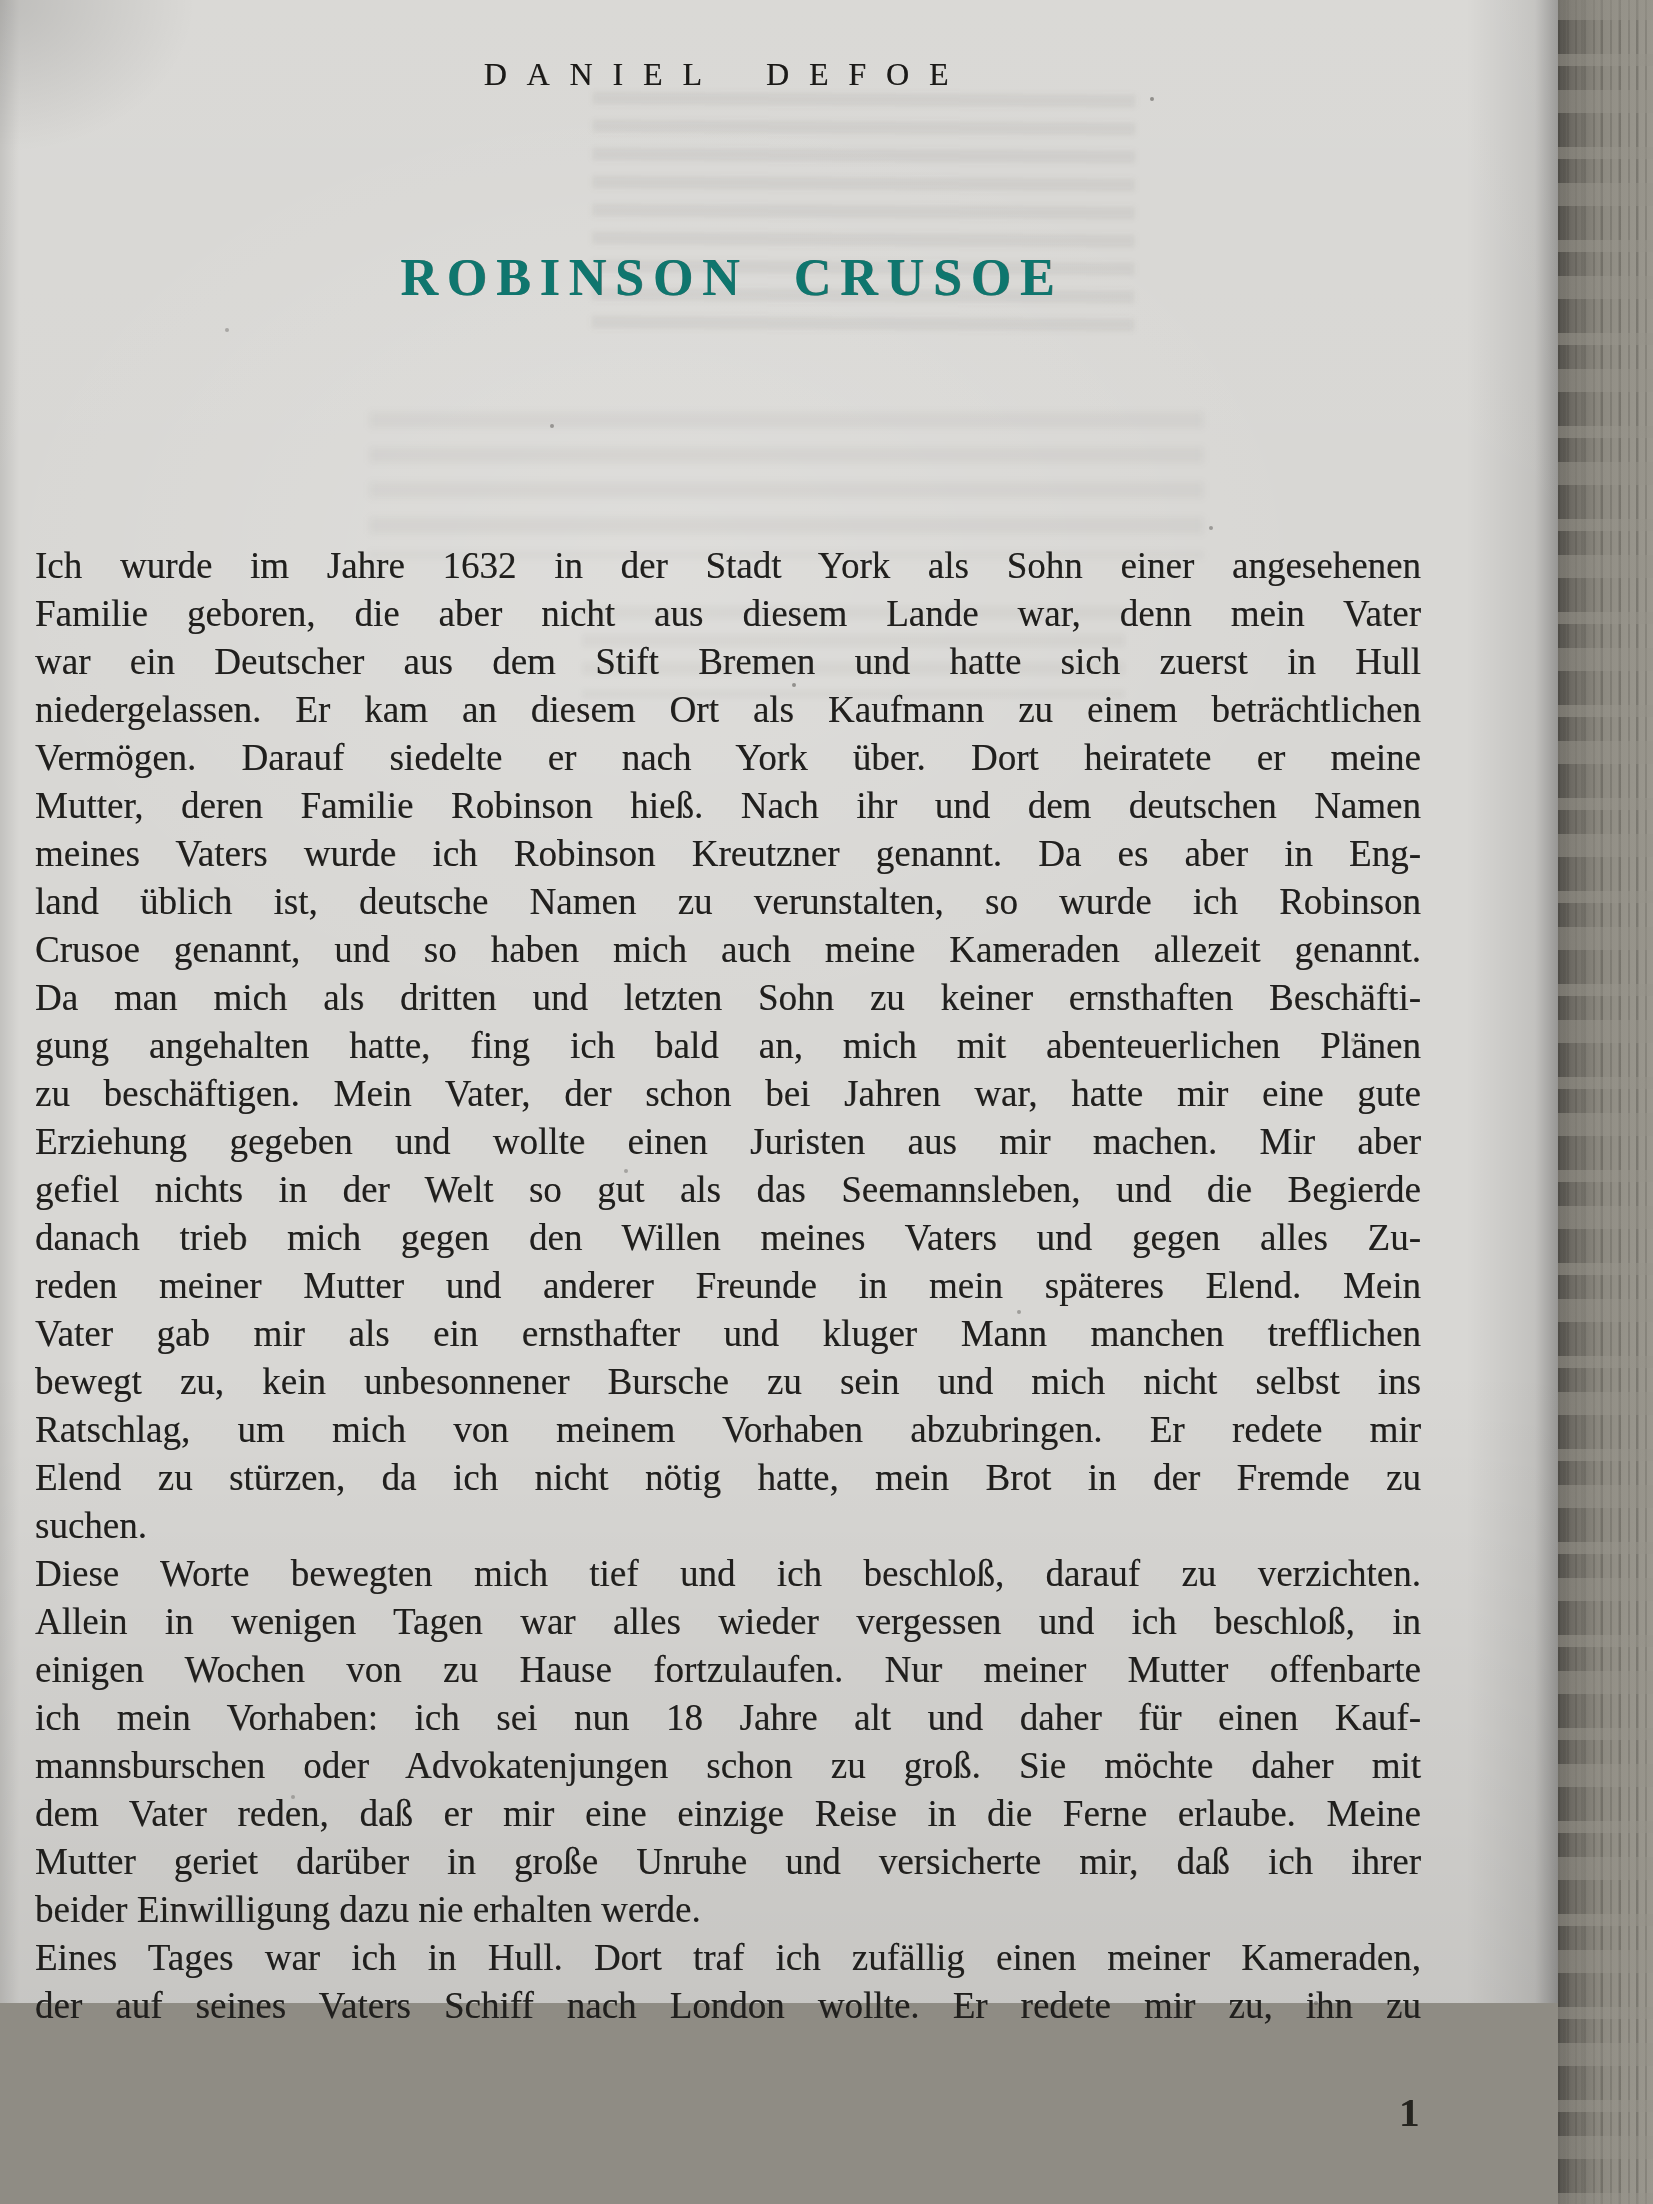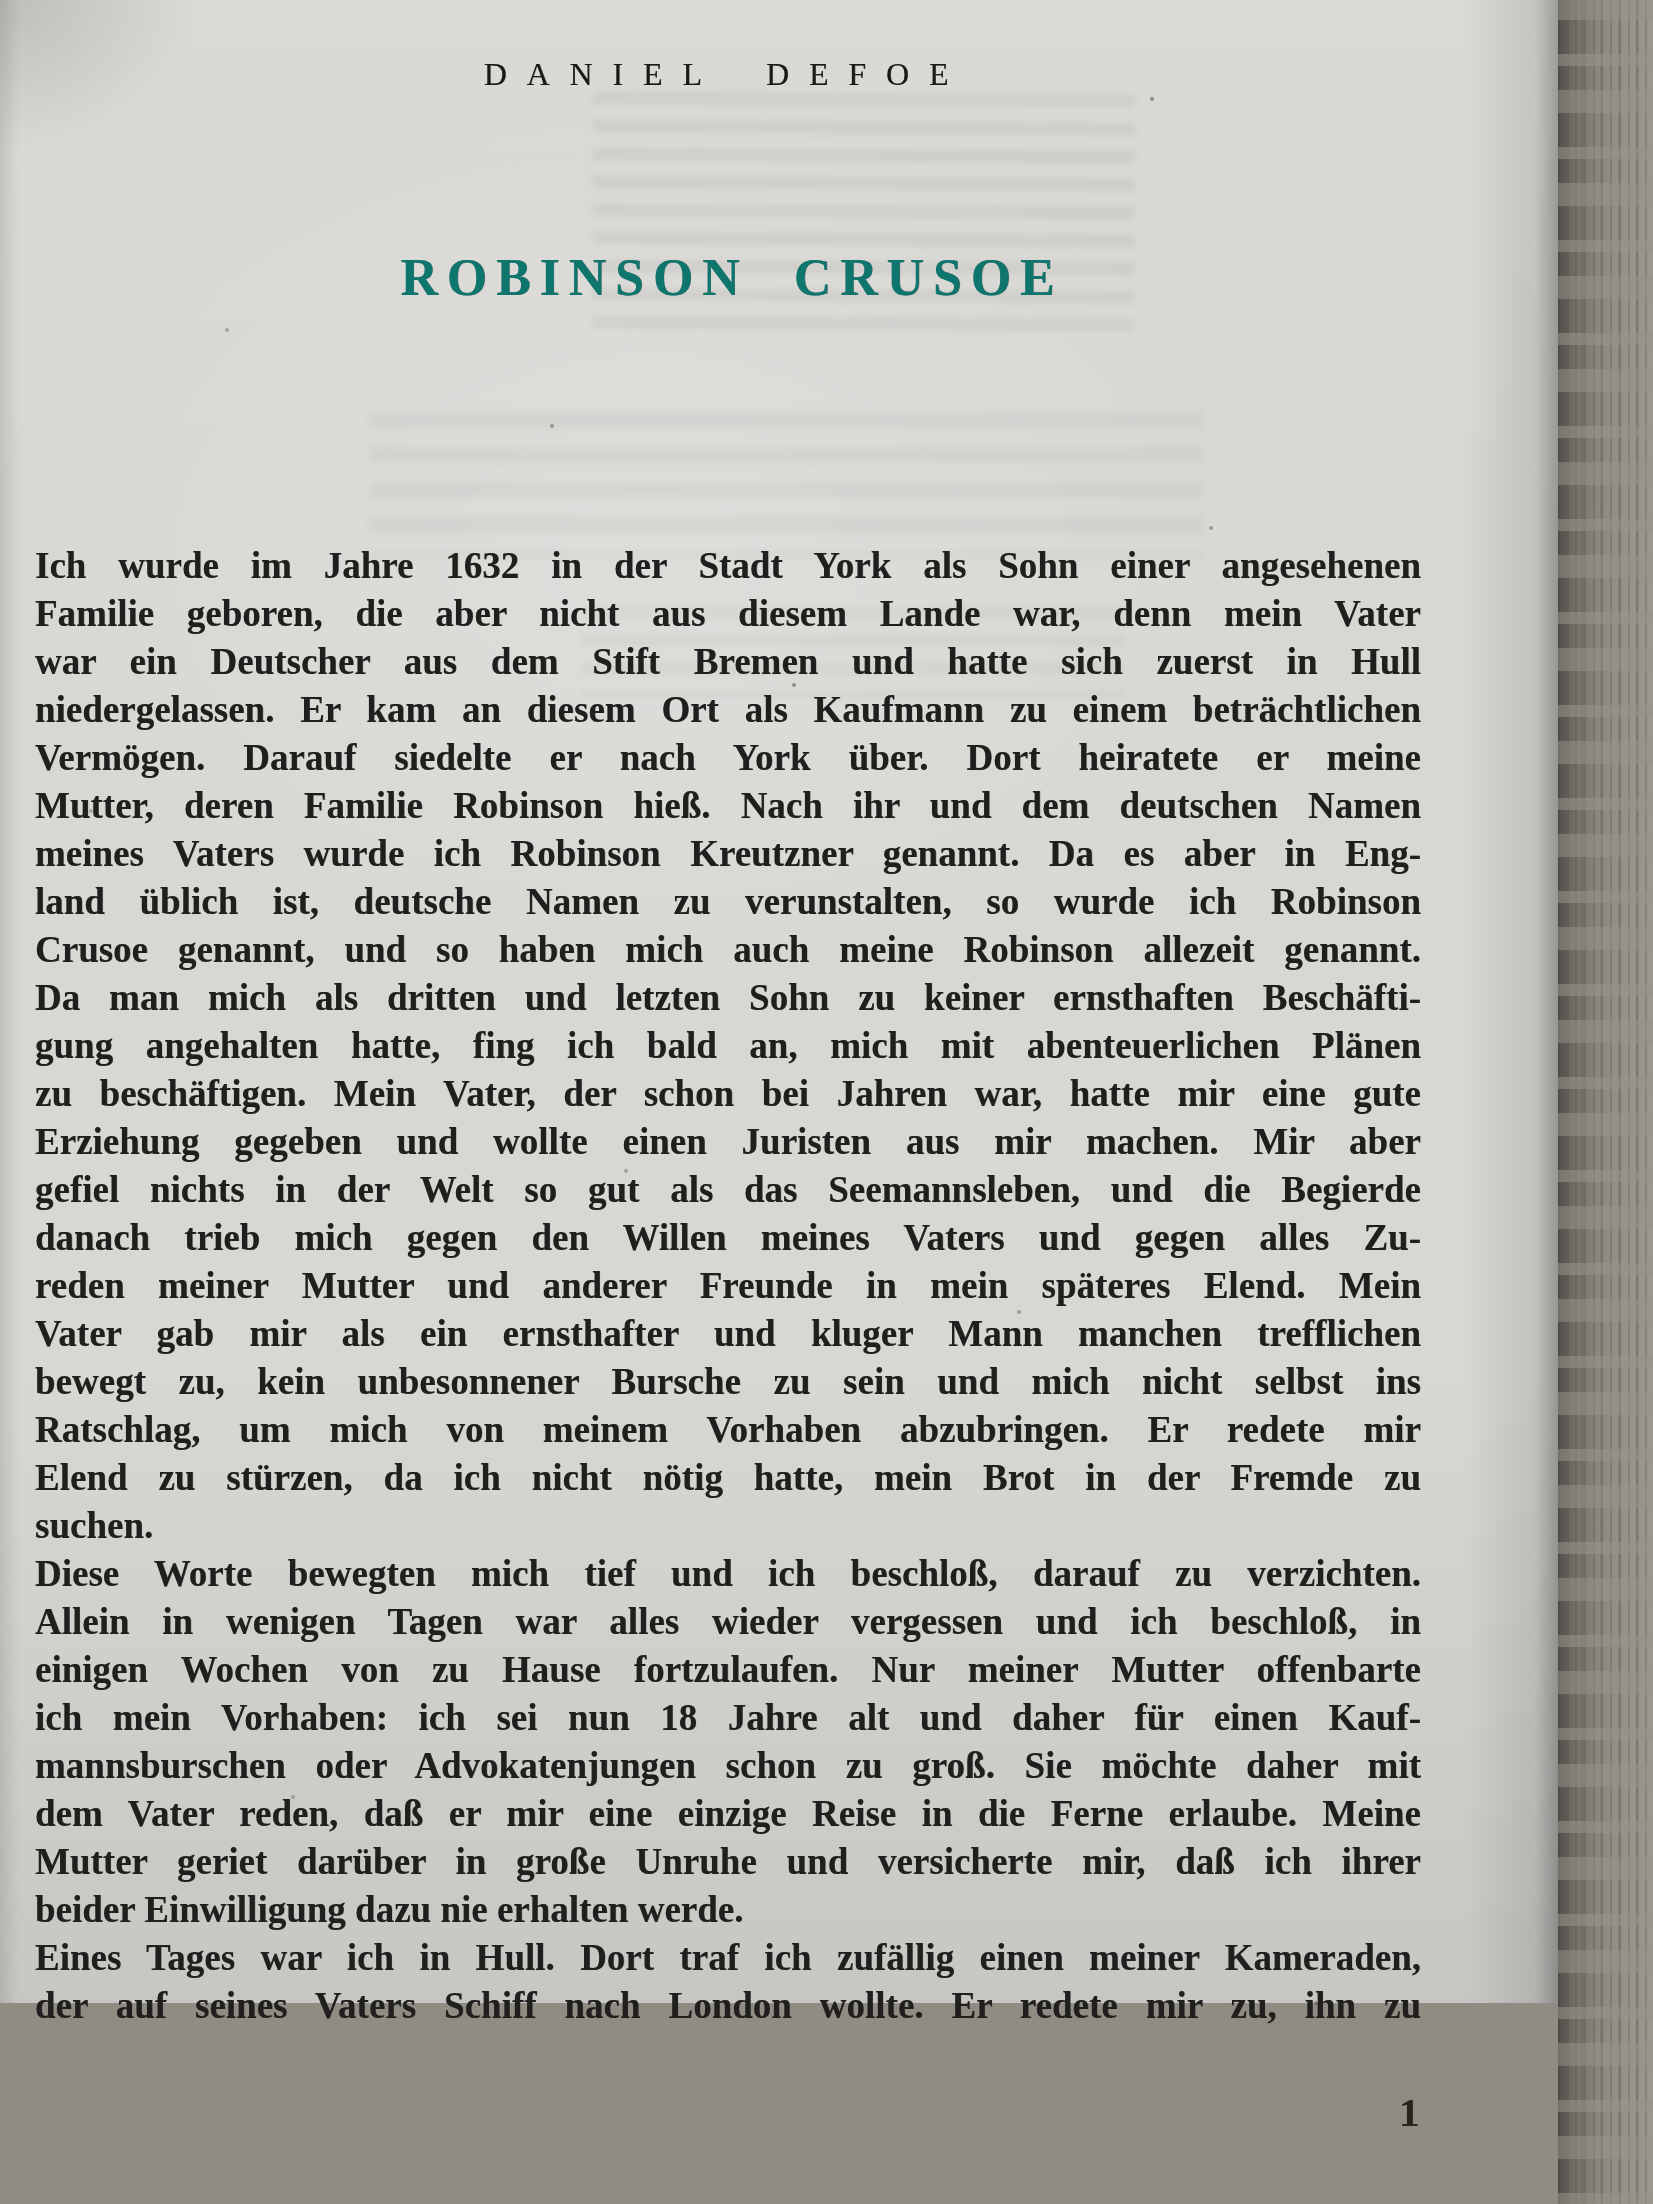--- a/index.html
+++ b/index.html
@@ -70,21 +70,21 @@
     position:absolute;left:732px;top:248px;transform:translateX(-50%);
     font-size:52px;font-weight:700;color:#0f766e;
     letter-spacing:0.17em;word-spacing:0.45em;white-space:nowrap;
     text-shadow:0.4px 0.4px 0 rgba(22,21,20,.5);
   }
   .text-block{
     position:absolute;left:35px;top:542px;width:1386px;
     font-size:37px;line-height:48px;color:#201f1d;
     text-shadow:0.3px 0.3px 0 rgba(32,31,29,.5);
   }
-  .line{text-align:justify;text-align-last:left;white-space:normal;font-weight:bold;}
+  .line{text-align:justify;text-align-last:left;white-space:normal;}
   .line.j{text-align-last:justify;}
   .pageno{
     position:absolute;left:1399px;top:2088px;
     font-size:41px;font-weight:700;color:#25241f;
     text-shadow:0.3px 0.3px 0 rgba(37,36,31,.5);
   }
   .watermark{
     position:absolute;left:4.9px;top:2177px;
     font-family:"Liberation Sans", sans-serif;
     font-size:20.4px;font-weight:700;letter-spacing:0.5px;
@@ -109,21 +109,21 @@
   <div class="text-block">
       <div>
         <div class="line j">Ich wurde im Jahre 1632 in der Stadt York als Sohn einer angesehenen</div>
         <div class="line j">Familie geboren, die aber nicht aus diesem Lande war, denn mein Vater</div>
         <div class="line j">war ein Deutscher aus dem Stift Bremen und hatte sich zuerst in Hull</div>
         <div class="line j">niedergelassen. Er kam an diesem Ort als Kaufmann zu einem beträchtlichen</div>
         <div class="line j">Vermögen. Darauf siedelte er nach York über. Dort heiratete er meine</div>
         <div class="line j">Mutter, deren Familie Robinson hieß. Nach ihr und dem deutschen Namen</div>
         <div class="line j">meines Vaters wurde ich Robinson Kreutzner genannt. Da es aber in Eng-</div>
         <div class="line j">land üblich ist, deutsche Namen zu verunstalten, so wurde ich Robinson</div>
-        <div class="line j">Crusoe genannt, und so haben mich auch meine Robinson allezeit genannt.</div>
+        <div class="line j">Crusoe genannt, und so haben mich auch meine Kameraden allezeit genannt.</div>
         <div class="line j">Da man mich als dritten und letzten Sohn zu keiner ernsthaften Beschäfti-</div>
         <div class="line j">gung angehalten hatte, fing ich bald an, mich mit abenteuerlichen Plänen</div>
         <div class="line j">zu beschäftigen. Mein Vater, der schon bei Jahren war, hatte mir eine gute</div>
         <div class="line j">Erziehung gegeben und wollte einen Juristen aus mir machen. Mir aber</div>
         <div class="line j">gefiel nichts in der Welt so gut als das Seemannsleben, und die Begierde</div>
         <div class="line j">danach trieb mich gegen den Willen meines Vaters und gegen alles Zu-</div>
         <div class="line j">reden meiner Mutter und anderer Freunde in mein späteres Elend. Mein</div>
         <div class="line j">Vater gab mir als ein ernsthafter und kluger Mann manchen trefflichen</div>
         <div class="line j">bewegt zu, kein unbesonnener Bursche zu sein und mich nicht selbst ins</div>
         <div class="line j">Ratschlag, um mich von meinem Vorhaben abzubringen. Er redete mir</div>

